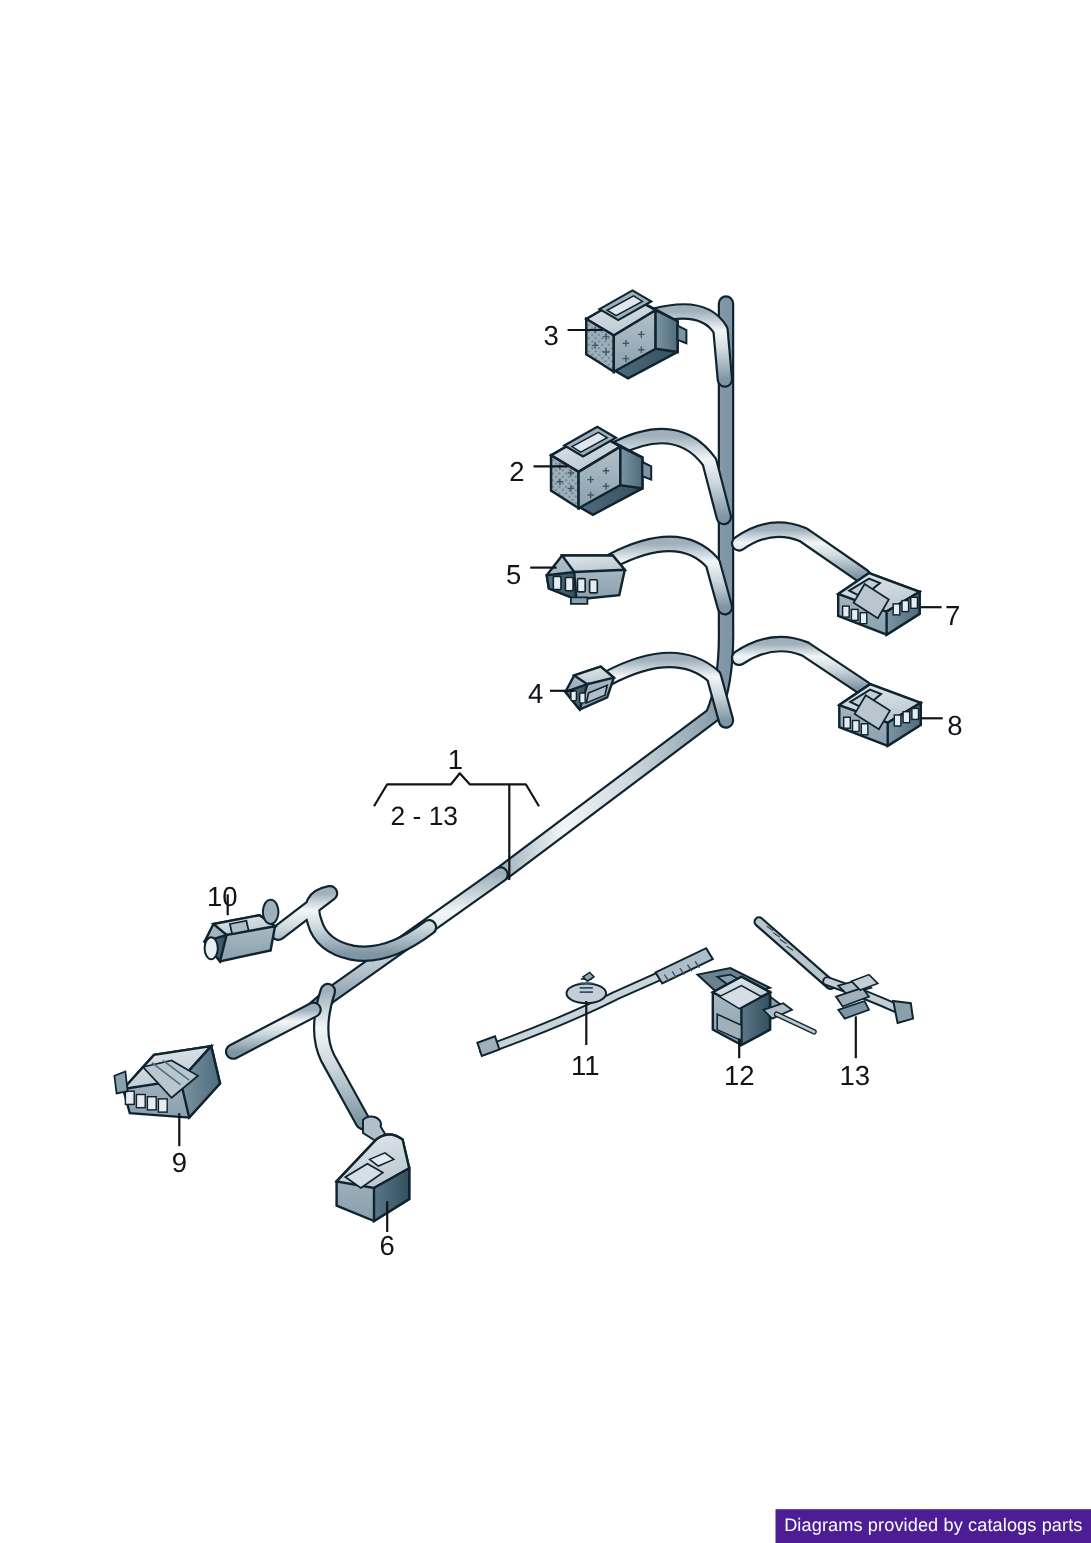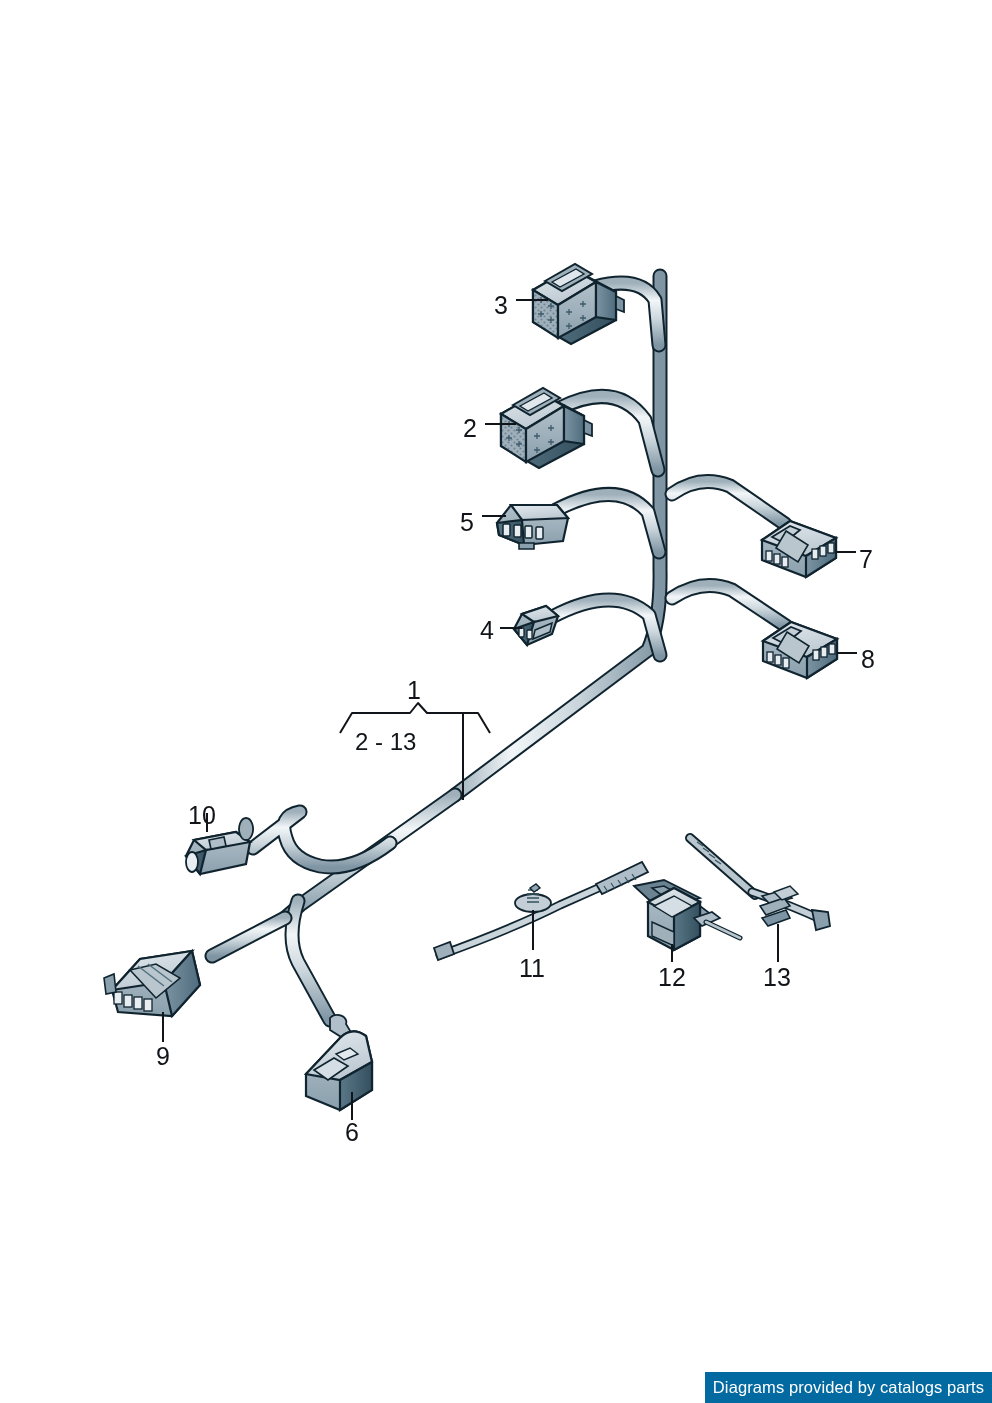--- a/index.html
+++ b/index.html
@@ -36,21 +36,21 @@
     font-family: "Liberation Sans", sans-serif;
     font-size: 24px;
     fill: #111418;
   }
   #watermark {
     position: absolute;
     left: 705px;
     top: 1372px;
     width: 287px;
     height: 31px;
-    background: #0369a1;
+    background: #4c1d95;
     color: #ffffff;
     font-family: "Liberation Sans", sans-serif;
     font-size: 16.5px;
     line-height: 31px;
     text-align: center;
     white-space: nowrap;
     letter-spacing: 0.1px;
   }
 </style>
 </head>

